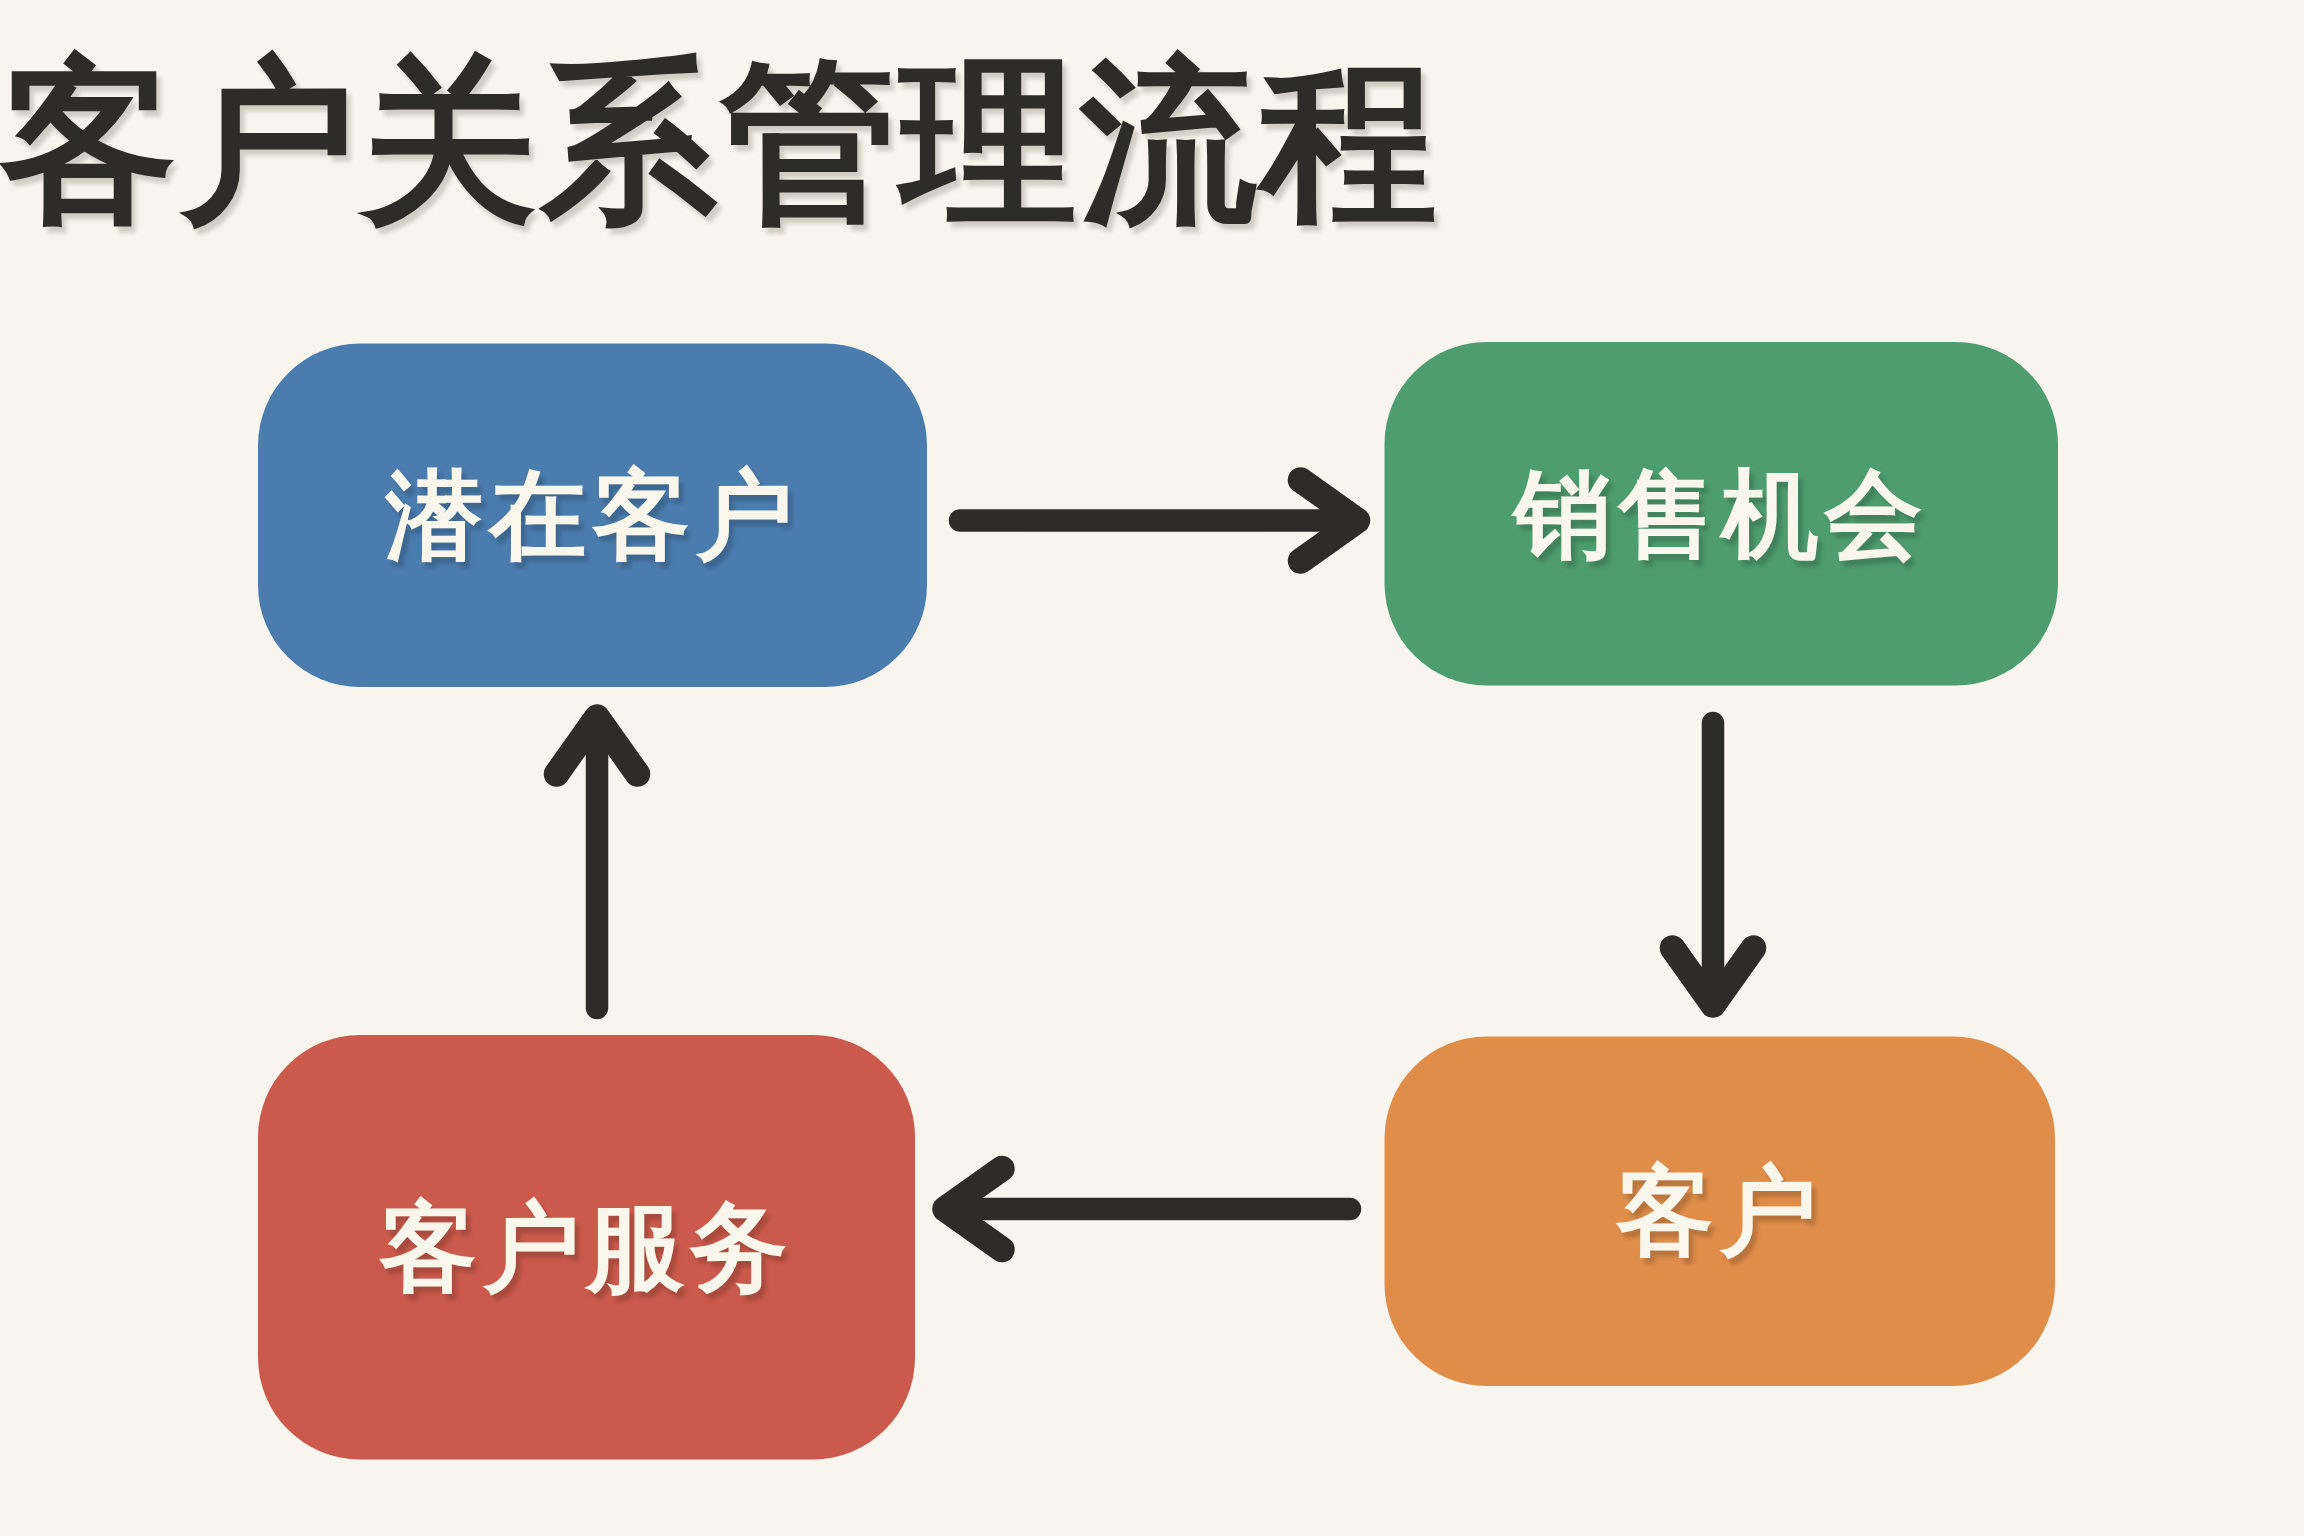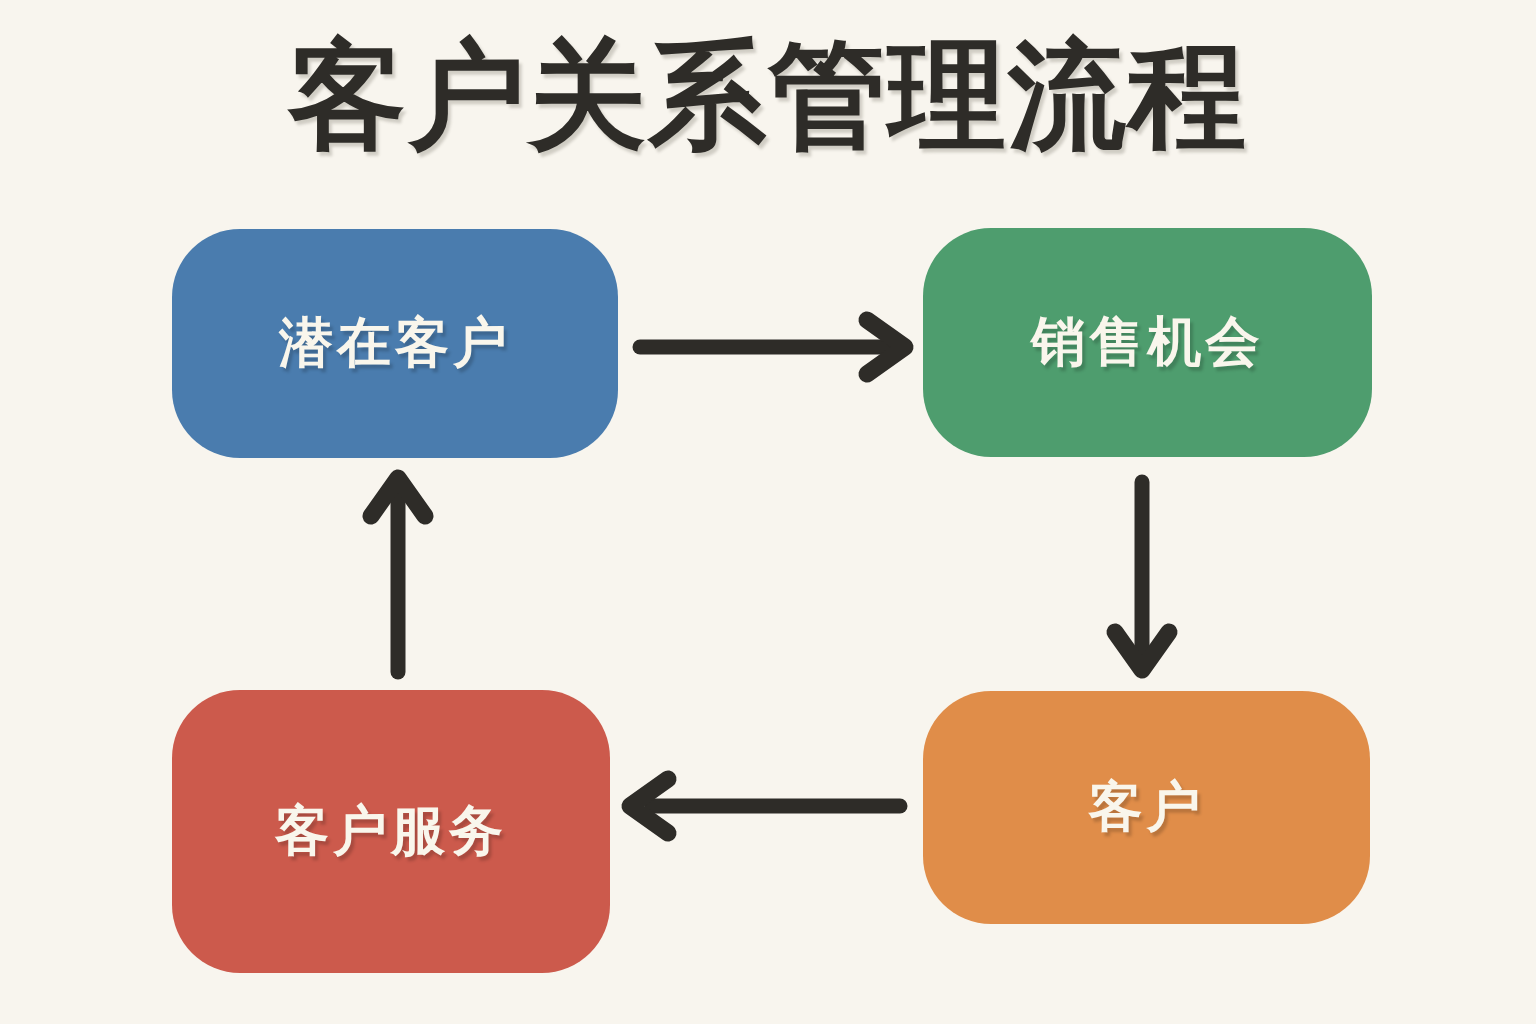--- a/index.html
+++ b/index.html
@@ -16,36 +16,36 @@
     position: relative;
     width: 1536px;
     height: 1024px;
   }
   .diagram-title {
     position: absolute;
     left: 0;
     top: 28px;
     width: 1536px;
     margin: 0;
-    text-align: center;
+    text-align: left;
     font-size: 118px;
     line-height: 1.15;
     font-weight: 900;
     letter-spacing: 2px;
     text-shadow: 3px 4px 3px rgba(70, 64, 52, 0.22);
   }
   .node {
     position: absolute;
     display: flex;
     align-items: center;
     justify-content: center;
     border-radius: 68px;
   }
   .node .node-label {
-    font-size: 54px;
+    font-size: 65px;
     font-weight: 900;
     letter-spacing: 4px;
     text-shadow: 3px 4px 3px rgba(0, 0, 0, 0.18);
     white-space: nowrap;
   }
   .node-leads        { left: 172px; top: 229px; width: 446px; height: 229px; }
   .node-opportunities{ left: 923px; top: 228px; width: 449px; height: 229px; }
   .node-customers    { left: 923px; top: 691px; width: 447px; height: 233px; }
   .node-service      { left: 172px; top: 690px; width: 438px; height: 283px; }
   .arrow-layer {

